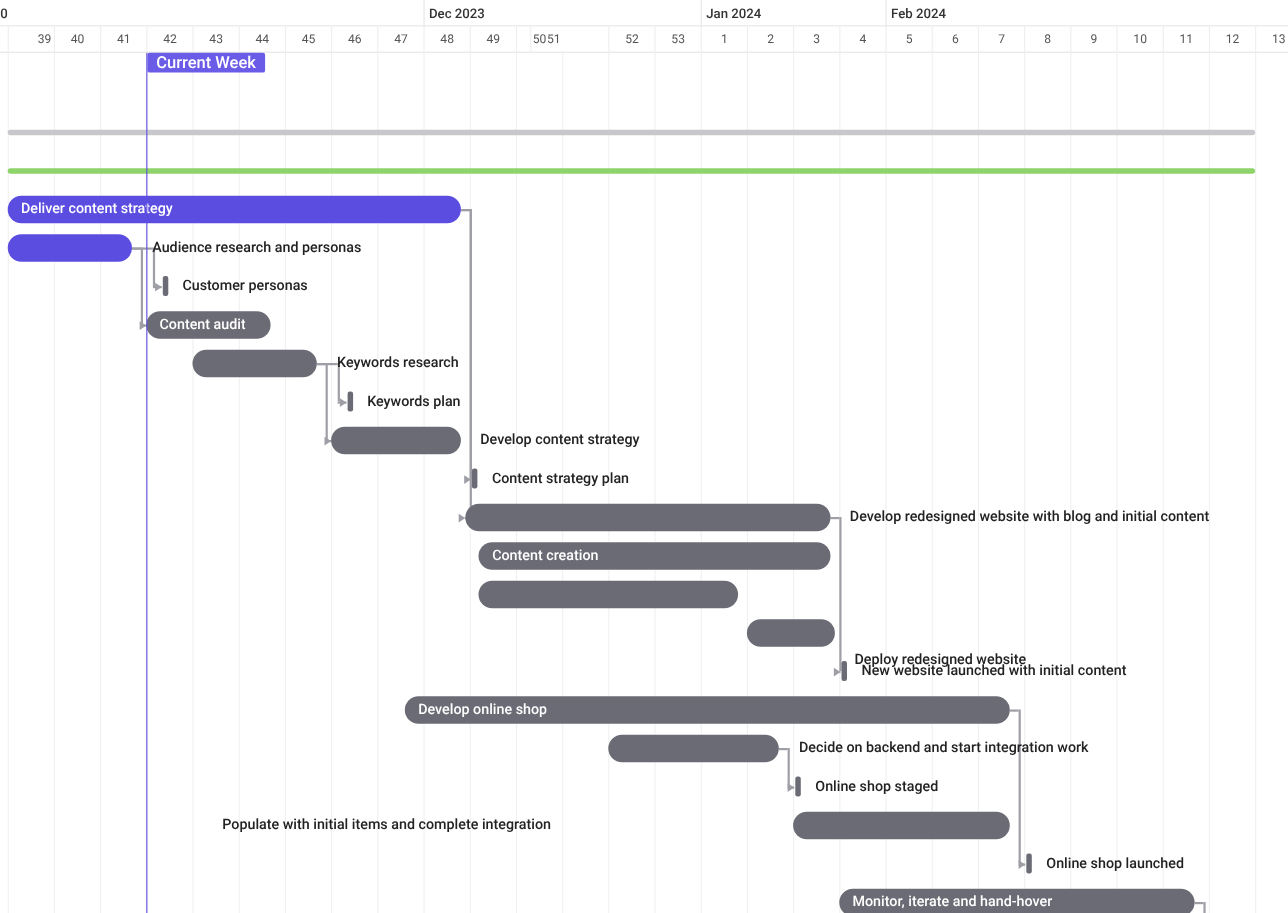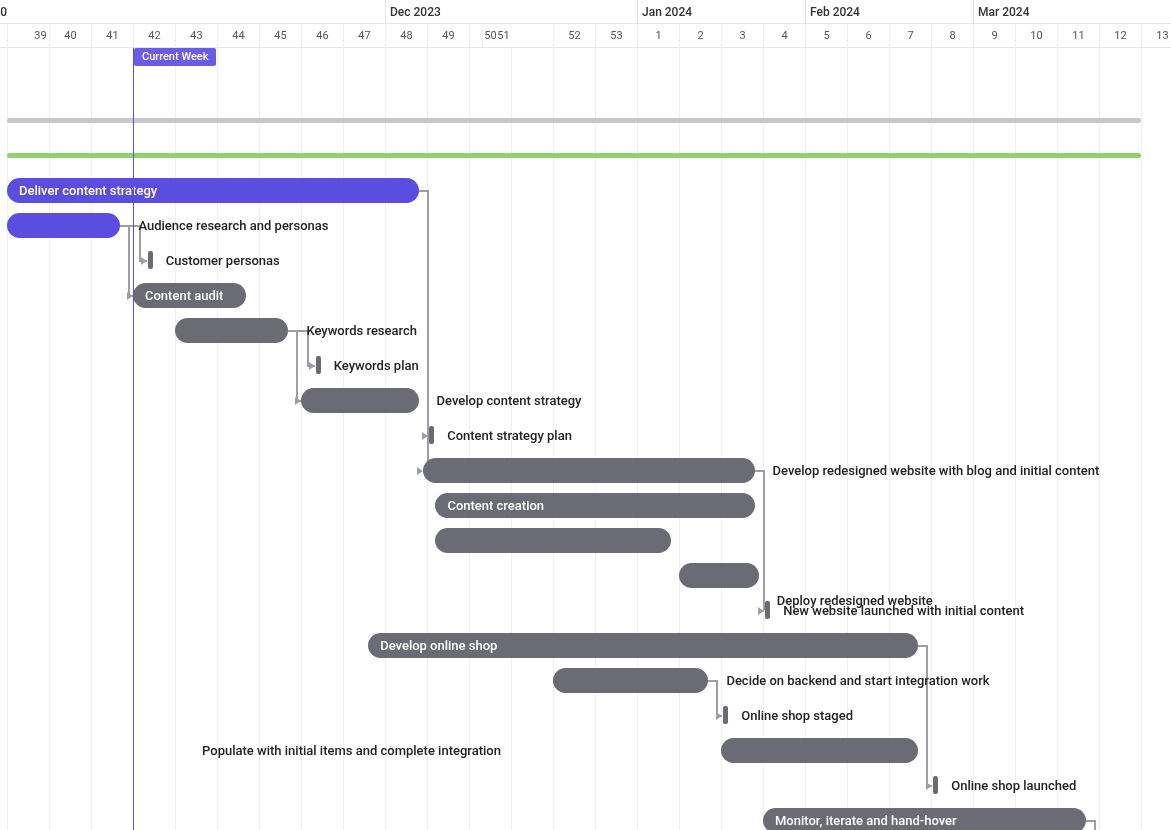--- a/index.html
+++ b/index.html
@@ -70,21 +70,21 @@
     background: #5b4de0;
     z-index: 5;
   }
   .current-week-badge {
     position: absolute;
     top: 48px;
     height: 18px;
     line-height: 18px;
     background: #6b5ce7;
     color: #fff;
-    font-size: 11px;
+    font-size: 15px;
     font-weight: 500;
     padding: 0 8px;
     border-radius: 2px;
     z-index: 6;
     white-space: nowrap;
   }
   .bar {
     position: absolute;
     height: 25px;
     border-radius: 13px;
@@ -156,21 +156,20 @@
 </style>
 </head>
 <body>
 
 <div class="timeline-header">
   <div class="month-row" id="month-row">
       <div class="month-cell" style="left: -35px; width: 42px;">Sep 2023</div>
       <div class="month-cell" style="left: 385px; width: 168px;">Dec 2023</div>
       <div class="month-cell" style="left: 637px; width: 168px;">Jan 2024</div>
       <div class="month-cell" style="left: 805px; width: 168px;">Feb 2024</div>
-      <div class="month-cell" style="left: 973px; width: 168px;">Mar 2024</div>
     </div>
   <div class="week-row" id="week-row">
       <div class="week-cell" style="left: 7px; width: 42px; padding-left: 24px;">39</div>
       <div class="week-cell" style="left: 49px; width: 42px;">40</div>
       <div class="week-cell" style="left: 91px; width: 42px;">41</div>
       <div class="week-cell" style="left: 133px; width: 42px; text-align: center;">42</div>
       <div class="week-cell" style="left: 175px; width: 42px;">43</div>
       <div class="week-cell" style="left: 217px; width: 42px;">44</div>
       <div class="week-cell" style="left: 259px; width: 42px;">45</div>
       <div class="week-cell" style="left: 301px; width: 42px;">46</div>

